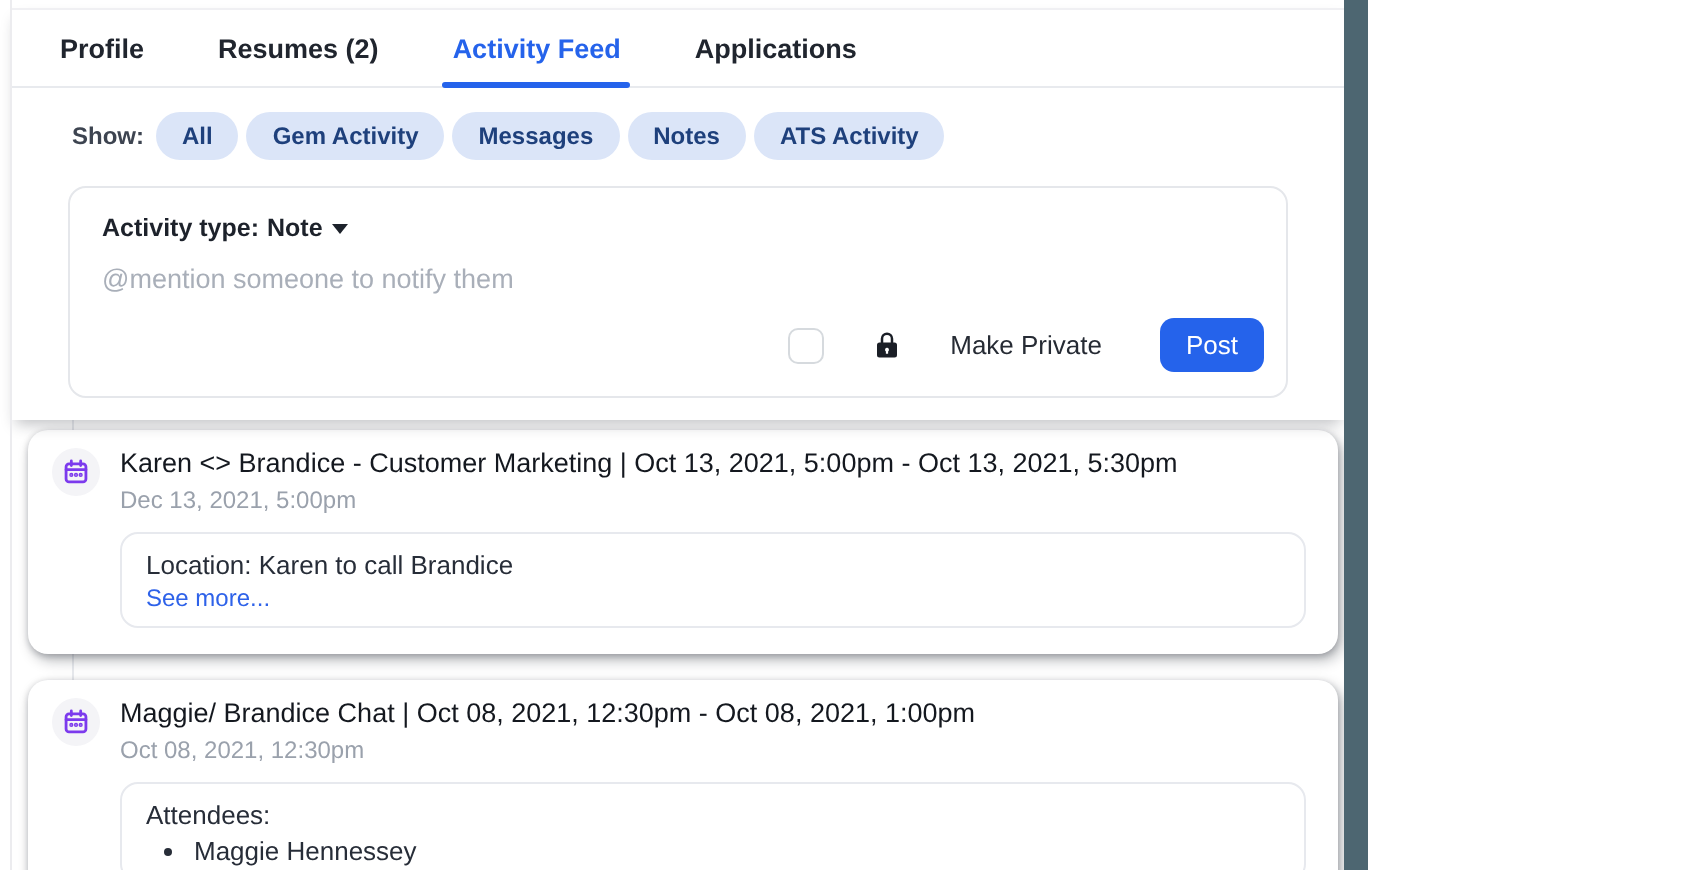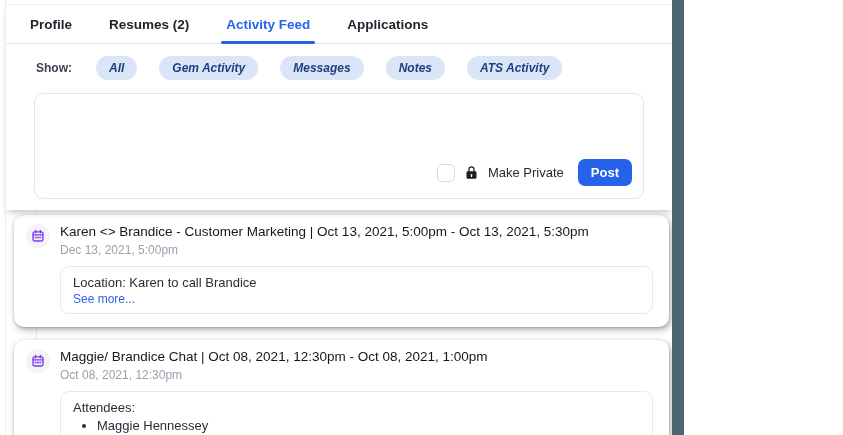--- a/index.html
+++ b/index.html
@@ -55,29 +55,29 @@
     font-size: 13.5px; font-weight: 700; color: #20252e;
     cursor: pointer; white-space: nowrap;
   }
   .tab.active { color: #2563eb; }
   .tab.active::after {
     content: ""; position: absolute; left: -5px; right: -5px; bottom: -1px;
     height: 3px; background: #2563eb; border-radius: 2px;
   }
 
   .filters {
-    display: flex; align-items: center; gap: 22px;
+    display: flex; align-items: center; gap: 4px;
     padding: 12px 0 11px 30px;
   }
   .show-label { font-size: 12px; font-weight: 600; color: #3d4450; margin-right: 2px; }
   .pill {
     font-size: 12px; font-weight: 700; color: #1e407c;
     background: #dbe5f8;
     padding: 5px 13px; border-radius: 999px;
-    cursor: pointer; white-space: nowrap; font-style: italic;
+    cursor: pointer; white-space: nowrap;
   }
   .pill.active { background: #2257e7; color: #fff; }
 
   .composer {
     margin: 2px 28px 0 28px;
     border: 1px solid #e5e7eb; border-radius: 9px;
     height: 106px;
     position: relative;
     padding: 13px 16px;
     background: #fff;
@@ -94,35 +94,35 @@
     border-left: 4px solid transparent; border-right: 4px solid transparent;
     border-top: 5px solid #1d222b;
   }
   .mention-placeholder {
     margin-top: 11px;
     font-size: 13.5px; color: #a9afb9;
     cursor: text;
   }
   .composer-actions {
     position: absolute; right: 11px; bottom: 12px;
-    display: flex; align-items: center; gap: 9px;
+    display: flex; align-items: center; gap: 24px;
   }
   .checkbox {
     width: 18px; height: 18px;
     border: 1.5px solid #d6dade; border-radius: 5px;
     background: #fff; cursor: pointer;
   }
   .lock-icon { display: flex; align-items: center; }
   .private-label { font-size: 13px; color: #262b34; }
   .post-btn {
     margin-left: 5px;
     background: #2563eb; color: #fff;
     border: none; border-radius: 7px;
     font-family: "Liberation Sans", sans-serif;
-    font-size: 13px; font-weight: 700;
+    font-size: 13px; font-weight: 400;
     padding: 6px 13px;
     cursor: pointer;
   }
 
   
   .feed { position: relative; z-index: 1; padding: 5px 3px 0 8px; }
   .event-card {
     position: relative;
     background: #fff;
     border-radius: 10px;
@@ -170,20 +170,26 @@
       <div class="filters">
         <span class="show-label">Show:</span>
         <span class="pill">All</span>
         <span class="pill">Gem Activity</span>
         <span class="pill">Messages</span>
         <span class="pill">Notes</span>
         <span class="pill">ATS Activity</span>
       </div>
 
       <div class="composer">
+        <div class="activity-type-row">
+          <span>Activity type:</span>
+          <span class="val">Note</span>
+          <span class="caret-down"></span>
+        </div>
+        <div class="mention-placeholder">@mention someone to notify them</div>
 
         <div class="composer-actions">
           <span class="checkbox"></span>
           <span class="lock-icon">
             <svg width="15" height="15" viewBox="0 0 24 24" fill="#1a1e26">
               <path d="M12 2a5 5 0 0 0-5 5v3H6a2 2 0 0 0-2 2v8a2 2 0 0 0 2 2h12a2 2 0 0 0 2-2v-8a2 2 0 0 0-2-2h-1V7a5 5 0 0 0-5-5zm-3 8V7a3 3 0 0 1 6 0v3H9zm3 4.2a1.6 1.6 0 0 1 .9 2.9V19h-1.8v-1.9a1.6 1.6 0 0 1 .9-2.9z"></path>
             </svg>
           </span>
           <span class="private-label">Make Private</span>
           <button class="post-btn">Post</button>

